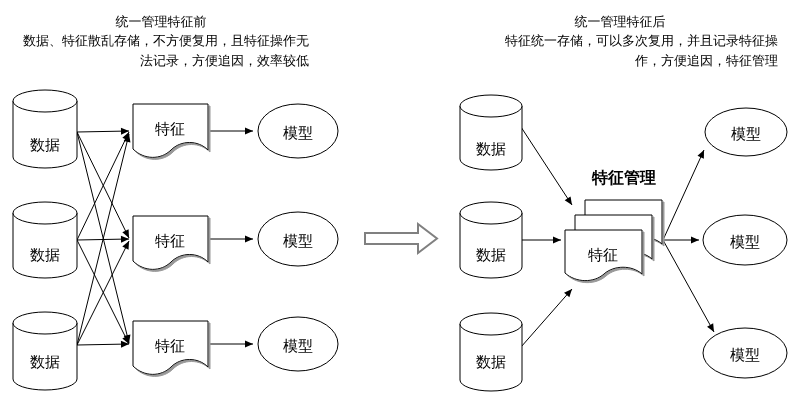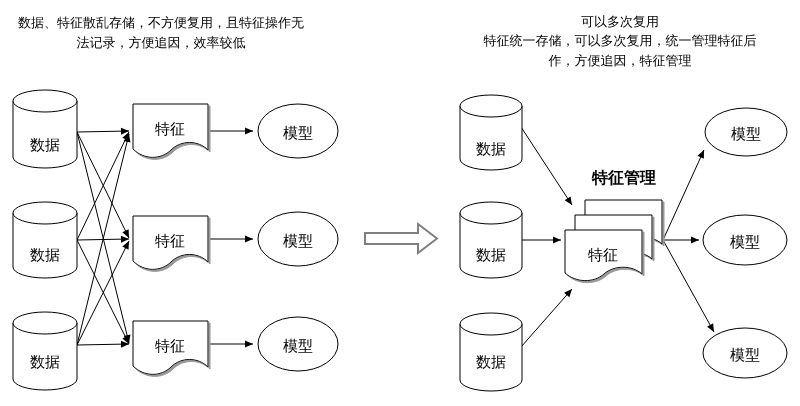--- a/index.html
+++ b/index.html
@@ -2,43 +2,44 @@
 <html><head>
 <meta charset="utf-8">
 <style>
   html,body{margin:0;padding:0;}
   body{
     width:800px;height:406px;position:relative;background:#ffffff;overflow:hidden;
     font-family:"Liberation Sans","DejaVu Sans",sans-serif;color:#000;
   }
   .hdr{position:absolute;font-size:13px;line-height:20px;}
   .hdr .title{text-align:center;line-height:17px;margin-bottom:1px;}
-  .hdr .line{text-align:center;}
+  .hdr .line{text-align:right;}
   #hdr-left{left:13px;top:13px;width:296px;}
   #hdr-right{left:462px;top:13px;width:316px;}
   svg{position:absolute;left:0;top:0;}
   svg text{
     font-family:"Liberation Sans","DejaVu Sans",sans-serif;
     font-size:15px;fill:#000;text-anchor:middle;dominant-baseline:central;
   }
   svg text.mgmt{font-size:16px;font-weight:bold;}
   .shape{fill:#ffffff;stroke:#000000;stroke-width:1;}
   .edge{stroke:#000000;stroke-width:1;fill:none;}
 </style>
 </head>
 <body>
 
 <div id="hdr-left" class="hdr">
+  <div class="title">统一管理特征前</div>
   <div class="line">数据、特征散乱存储，不方便复用，且特征操作无</div>
   <div class="line">法记录，方便追因，效率较低</div>
 </div>
 
 <div id="hdr-right" class="hdr">
-  <div class="title">可以多次复用</div>
-  <div class="line">特征统一存储，可以多次复用，统一管理特征后</div>
+  <div class="title">统一管理特征后</div>
+  <div class="line">特征统一存储，可以多次复用，并且记录特征操</div>
   <div class="line">作，方便追因，特征管理</div>
 </div>
 
 <svg width="800" height="406" viewBox="0 0 800 406">
   <defs>
     <marker id="ah" markerWidth="10" markerHeight="8" refX="8.5" refY="4" orient="auto">
       <path d="M0.5,0.5 L8.5,4 L0.5,7.5 z" fill="#000000"></path>
     </marker>
     <filter id="docshadow" x="-30%" y="-30%" width="170%" height="170%">
       <feDropShadow dx="2" dy="2" stdDeviation="0" flood-color="#999999"></feDropShadow>

